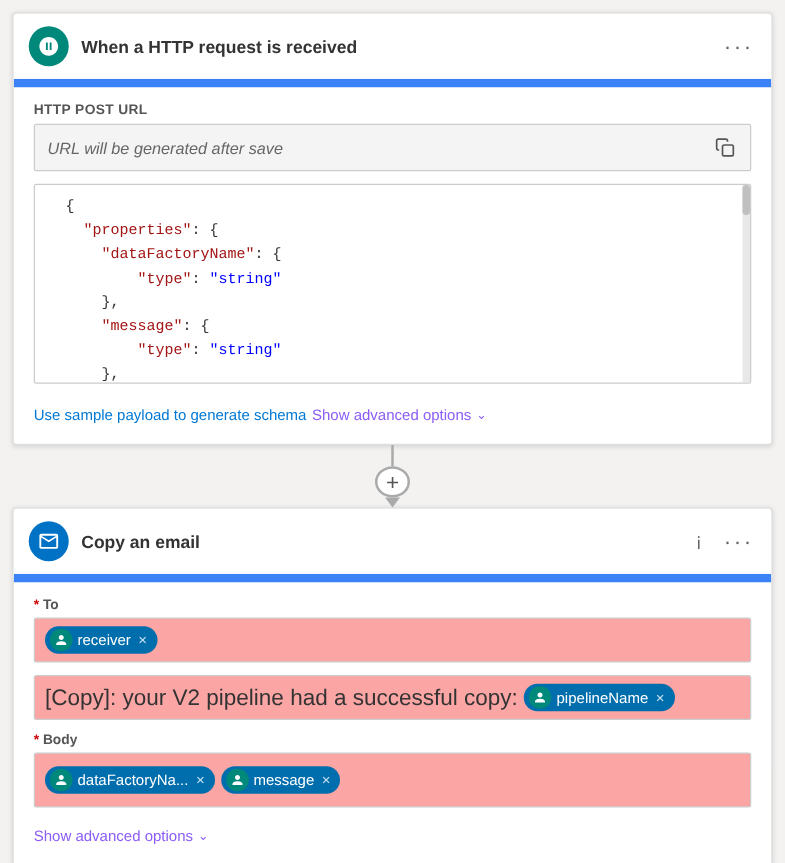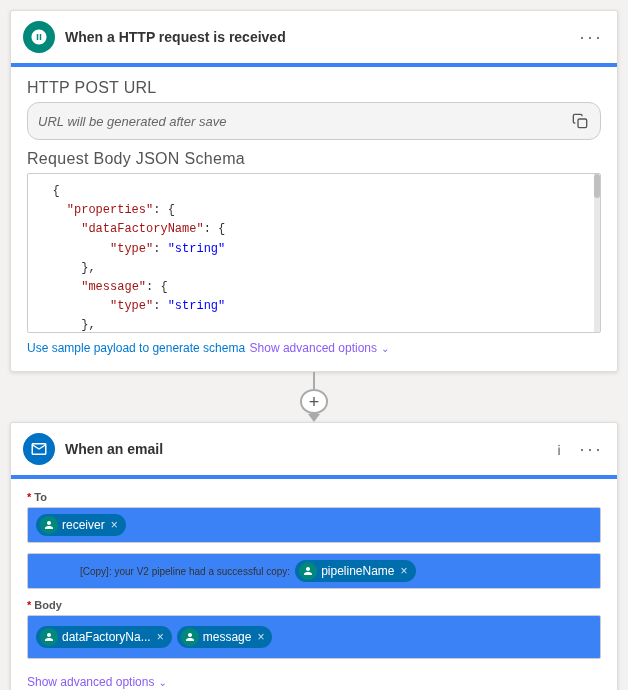--- a/index.html
+++ b/index.html
@@ -28,21 +28,21 @@
       border: 1px solid #ddd;
       border-radius: 3px;
       box-shadow: 0 1px 4px rgba(0,0,0,0.12);
     }
 
     
     .card-header {
       display: flex;
       align-items: center;
       padding: 10px 12px;
-      border-bottom: 4px solid #3b82f6;
+      border-bottom: 7px solid #3b82f6;
       background: #fff;
       border-radius: 3px 3px 0 0;
     }
     .card-icon {
       width: 32px;
       height: 32px;
       border-radius: 50%;
       background: #00897b;
       display: flex;
       align-items: center;
@@ -89,31 +89,31 @@
       margin-right: 4px;
     }
 
     
     .card-body {
       padding: 12px 16px 14px;
     }
 
     
     .field-label {
-      font-size: 16px;
+      font-size: 11px;
       color: #555;
       margin-bottom: 5px;
-      font-weight: 400;
+      font-weight: 700;
       letter-spacing: 0.3px;
     }
     .url-field {
       display: flex;
       align-items: center;
       border: 1px solid #ccc;
-      border-radius: 12px;
+      border-radius: 2px;
       background: #f4f4f4;
       padding: 8px 10px;
       margin-bottom: 10px;
     }
     .url-text {
       flex: 1;
       font-size: 13px;
       color: #666;
       font-style: italic;
     }
@@ -143,21 +143,21 @@
     .json-val { color: #0000ff; }
     .json-brace { color: #333; }
 
     
     .link-text {
       color: #0078d4;
       font-size: 12px;
       cursor: pointer;
       text-decoration: none;
       display: inline-block;
-      margin-top: 8px;
+      margin-top: 18px;
       margin-bottom: 2px;
     }
 
     .advanced-toggle {
       color: #8b5cf6;
       font-size: 12px;
       cursor: pointer;
       display: inline-flex;
       align-items: center;
       gap: 4px;
@@ -220,21 +220,21 @@
       color: #c00;
     }
     .input-with-tags {
       display: flex;
       flex-wrap: wrap;
       align-items: center;
       border: 1px solid #ccc;
       border-radius: 2px;
       padding: 5px 8px;
       min-height: 36px;
-      background: #3b82f6;
+      background: #fca5a5;
       gap: 5px;
     }
     .tag {
       display: inline-flex;
       align-items: center;
       background: #006ead;
       color: #fff;
       border-radius: 12px;
       padding: 2px 8px 2px 4px;
       font-size: 12px;
@@ -257,23 +257,22 @@
     }
     .tag-close {
       cursor: pointer;
       font-size: 12px;
       line-height: 1;
       margin-left: 2px;
       opacity: 0.8;
     }
 
     .static-text-in-field {
-      font-size: 10px;
+      font-size: 18px;
       color: #333;
-      margin-left: 44px;
     }
 
     
     .json-line {
       white-space: pre;
     }
   </style>
 </head>
 <body>
 
@@ -294,21 +293,20 @@
       <div class="url-field">
         <span class="url-text">URL will be generated after save</span>
         <div class="copy-btn">
           <svg width="16" height="16" viewBox="0 0 24 24" fill="none" stroke="currentColor" stroke-width="2">
             <rect x="9" y="9" width="13" height="13" rx="2" ry="2"></rect>
             <path d="M5 15H4a2 2 0 0 1-2-2V4a2 2 0 0 1 2-2h9a2 2 0 0 1 2 2v1"></path>
           </svg>
         </div>
       </div>
 
-      <div class="field-label">Request Body JSON Schema</div>
       <div class="json-editor">
         <div class="json-scrollbar" style="position:absolute;right:0;top:0;bottom:0;width:6px;background:#e8e8e8;">
           <div style="position:absolute;top:0;width:6px;height:24px;background:#c0c0c0;border-radius:3px;"></div>
         </div>
         <div class="json-line">  <span class="json-brace">{</span></div>
         <div class="json-line">    <span class="json-key">"properties"</span><span class="json-brace">: {</span></div>
         <div class="json-line">      <span class="json-key">"dataFactoryName"</span><span class="json-brace">: {</span></div>
         <div class="json-line">          <span class="json-key">"type"</span>: <span class="json-val">"string"</span></div>
         <div class="json-line">      <span class="json-brace">},</span></div>
         <div class="json-line">      <span class="json-key">"message"</span><span class="json-brace">: {</span></div>
@@ -332,21 +330,21 @@
     <div class="connector-arrow"></div>
   </div>
 
   <div class="card">
     <div class="card-header">
       <div class="card-icon card-icon-outlook">
         <svg viewBox="0 0 24 24">
           <path fill="white" d="M22 6c0-1.1-.9-2-2-2H4C2.9 4 2 4.9 2 6v12c0 1.1.9 2 2 2h16c1.1 0 2-.9 2-2V6zm-2 0l-8 5-8-5h16zm0 12H4V8l8 5 8-5v10z"></path>
         </svg>
       </div>
-      <span class="card-title">When an email</span>
+      <span class="card-title">Copy an email</span>
       <div class="info-btn">ℹ</div>
       <div class="card-menu-btn">···</div>
     </div>
     <div class="card-body">
 
       
       <div class="form-field">
         <div class="required-label">To</div>
         <div class="input-with-tags">
           <div class="tag">

